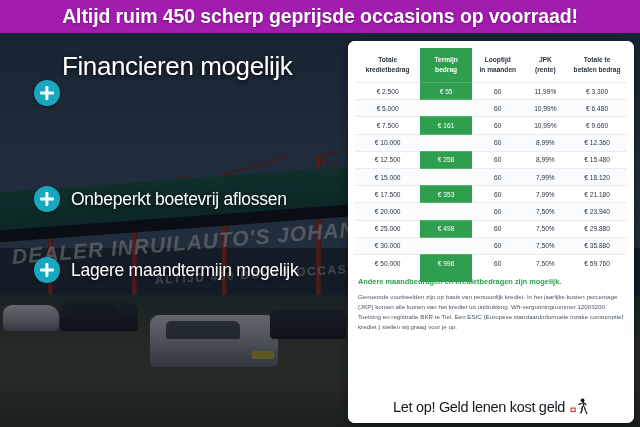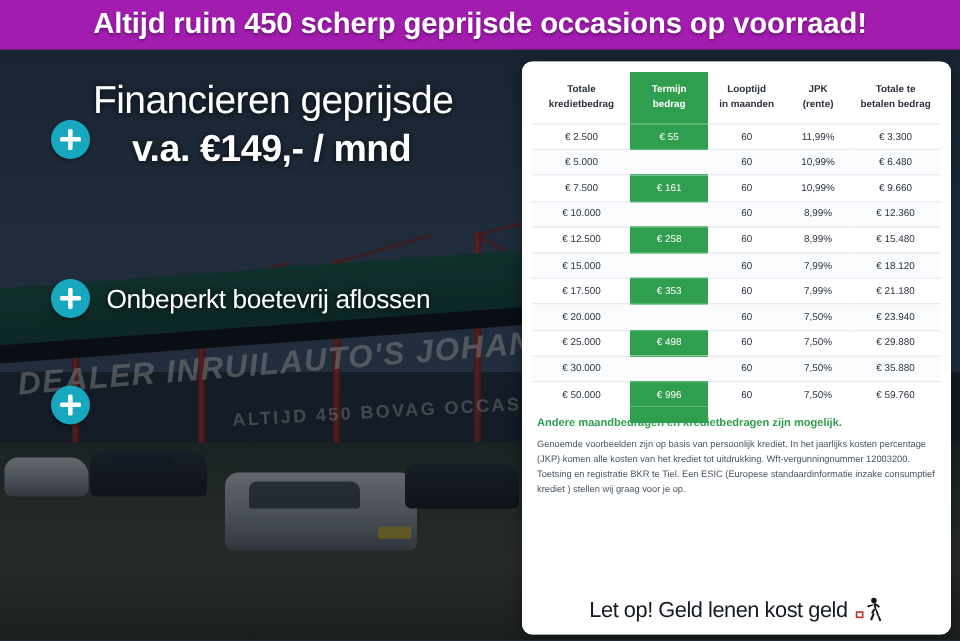--- a/index.html
+++ b/index.html
@@ -314,31 +314,31 @@
 
 <div class="header-bar">
   <div class="header-title">Altijd ruim 450 scherp geprijsde occasions op voorraad!</div>
 </div>
 
 <div class="features">
 
   <div class="plus-badge badge-headline"></div>
 
   <div class="headline-block">
-    <div class="headline-1">Financieren geprijsde</div>
-    <div class="headline-2">v.a. €149,- / mnd</div>
+    <div class="headline-1">Financieren mogelijk</div>
   </div>
 
   <div class="bullet-row" style="top:153px;justify-content:space-between;">
     <div class="plus-badge"></div>
     <div class="bullet-text">Onbeperkt boetevrij aflossen</div>
   </div>
 
   <div class="bullet-row" style="top:224px;">
     <div class="plus-badge"></div>
+    <div class="bullet-text">Lagere maandtermijn mogelijk</div>
   </div>
 
 </div>
 
 <div class="card">
 
   <div class="table-wrap">
     <div class="green-tail" id="green-tail" style="left: 72.2656px; width: 51.6719px; top: 230.156px; height: 11px;"></div>
     <table>
       <colgroup>

